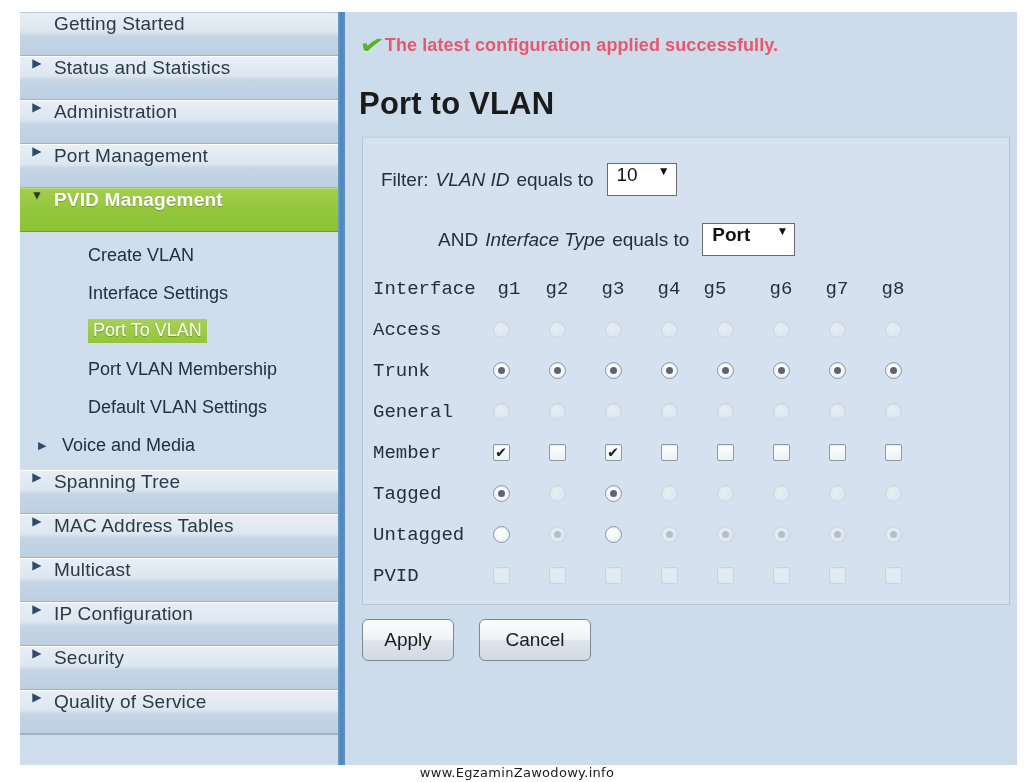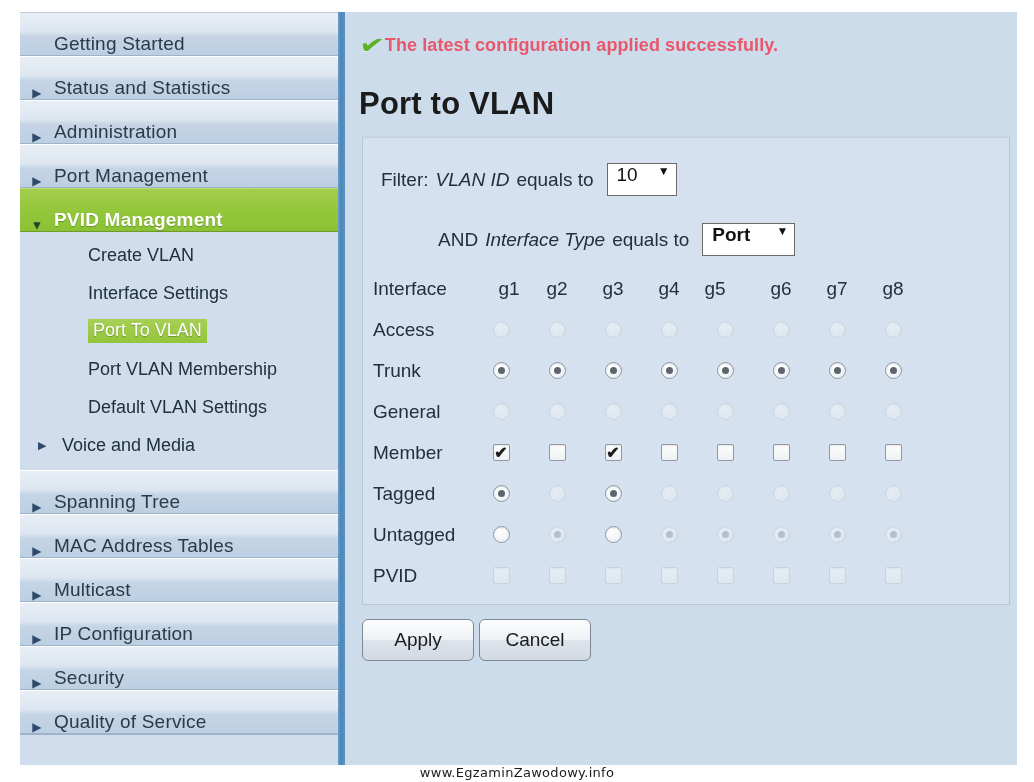--- a/index.html
+++ b/index.html
@@ -20,21 +20,21 @@
     position: absolute;
     left: 20px; top: 12px;
     width: 318px; height: 760px;
     background: #cfdded;
     border-right: 0;
   }
   .nav-item {
     position: relative;
     height: 44px;
     display: flex;
-    align-items: flex-end;
+    align-items: flex-start;
     background: linear-gradient(to bottom, #e8eef5 0%, #dde6f0 45%, #c6d5e6 55%, #bccfe2 100%);
     border-top: 1px solid #ffffff;
     border-bottom: 1px solid #9fb3c8;
     color: #2b3a46;
     font-size: 19px;
     letter-spacing: .2px;
   }
   .nav-item .arrow {
     width: 34px;
     flex: 0 0 34px;
@@ -176,20 +176,21 @@
 
   
   #grid {
     position: absolute;
     left: 10px; top: 130px;
     width: 630px;
   }
   .grid-row {
     position: relative;
     height: 41px;
+    font-family: Liberation Mono, monospace;
   }
   .row-label {
     position: absolute;
     left: 0; top: 50%;
     transform: translateY(-50%);
     font-size: 19px;
     color: #20303d;
     white-space: nowrap;
   }
   .cell {
@@ -260,21 +261,21 @@
     position: absolute;
     height: 42px;
     background: linear-gradient(to bottom, #fbfcfd 0%, #f0f3f6 48%, #dde3ea 52%, #d2dae2 100%);
     border: 1px solid #7d8894;
     border-radius: 6px;
     font-size: 19px;
     color: #1b1b1b;
     display: flex; align-items: center; justify-content: center;
     box-shadow: 0 1px 0 rgba(255,255,255,.7) inset;
   }
-  #btn-apply { left: 17px; top: 607px; width: 112px; }
+  #btn-apply { left: 17px; top: 607px; width: 92px; }
   #btn-cancel { left: 134px; top: 607px; width: 112px; }
 
   
   #watermark {
     position: absolute;
     left: 0; bottom: 0;
     width: 1034px;
     text-align: center;
     font-size: 13px;
     color: #1c1c1c;

